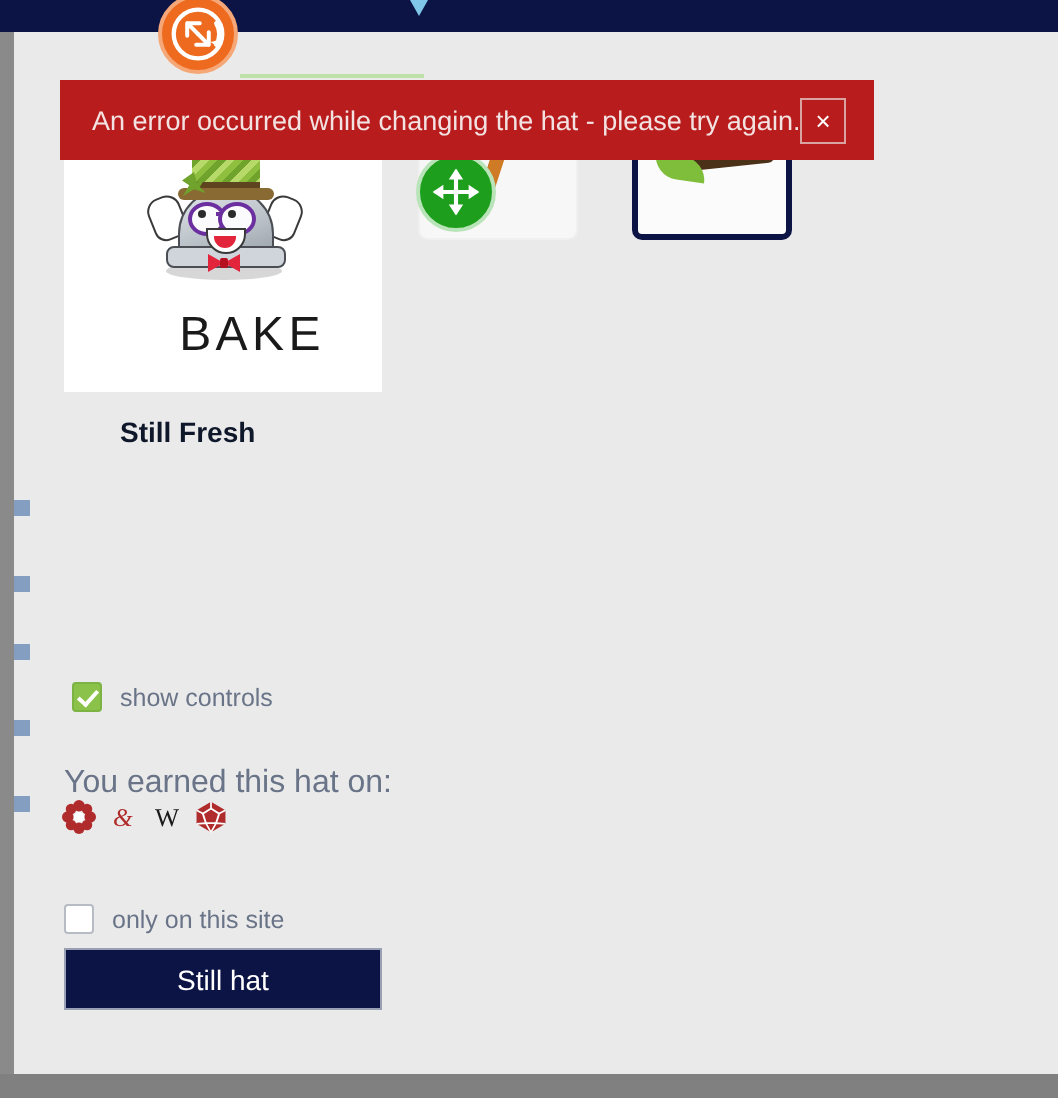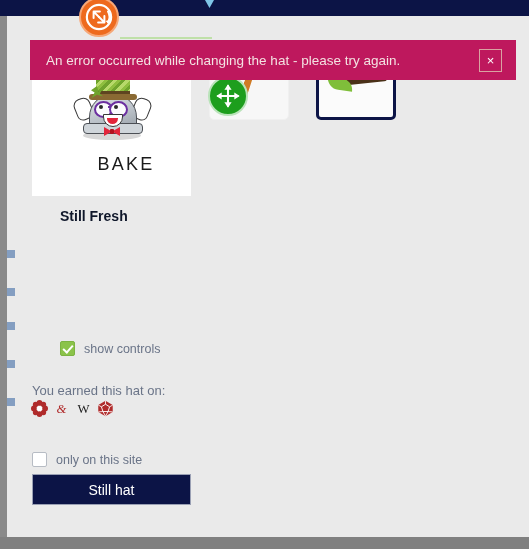--- a/index.html
+++ b/index.html
@@ -79,21 +79,21 @@
   .preview-figure {
     position: absolute;
     left: 0; top: 4px;
     width: 159px; height: 116px;
   }
   .preview-name {
     position: absolute;
     left: 0; top: 110px;
     width: 188px;
     text-align: center;
-    font-size: 18px;
+    font-size: 24px;
     letter-spacing: 2.2px;
     color: #1a1a1a;
     font-family: "Liberation Sans", sans-serif;
   }
 
   
   .mascot { position: absolute; left: 43px; top: 20px; width: 74px; height: 78px; }
   .dome {
     position: absolute; left: 14px; top: 26px;
     width: 46px; height: 33px;
@@ -223,22 +223,22 @@
   }
   .log-sprig {
     position: absolute; left: 2px; top: 0px; width: 18px; height: 8px;
     background: #5d9c26; border-radius: 8px 0 8px 0; transform: rotate(-18deg);
   }
 
   
   .error-banner {
     position: absolute;
     left: 30px; top: 40px;
-    width: 486px; height: 40px;
-    background: #be185d;
+    width: 407px; height: 40px;
+    background: #b91c1c;
     z-index: 20;
     display: flex;
     align-items: center;
   }
   .error-text {
     color: #f3e2e2;
     font-size: 13.5px;
     margin-left: 16px;
     flex: 1;
     white-space: nowrap;
@@ -270,21 +270,21 @@
     font-size: 12px; font-style: italic; color: #5a6a8c;
     line-height: 15.4px;
     z-index: 3;
   }
 
   .check-row {
     position: absolute;
     display: flex; align-items: center;
     z-index: 3;
   }
-  .check-row.controls { left: 40px; top: 341px; padding-left: 20px; }
+  .check-row.controls { left: 16px; top: 341px; padding-left: 20px; }
   .check-row.onlysite { left: 32px; top: 452px; }
   .cbox {
     width: 15px; height: 15px;
     box-sizing: border-box;
     border-radius: 2px;
     display: inline-block;
     position: relative;
   }
   .cbox.on { background: #8bc34a; border: 1px solid #7cb342; }
   .cbox.on::after {
@@ -296,21 +296,21 @@
     transform: rotate(42deg);
   }
   .cbox.off { background: #ffffff; border: 1px solid #b7bcc4; }
   .check-label {
     margin-left: 9px; font-size: 12.5px; color: #6a7governments;
     color: #6a7488;
   }
 
   .earned-label {
     position: absolute; left: 32px; top: 383px;
-    font-size: 13px; color: #6a7488; z-index: 3;
+    font-size: 16px; color: #6a7488; z-index: 3;
   }
   .site-icons {
     position: absolute; left: 31px; top: 400px;
     display: flex; align-items: center; gap: 5px; z-index: 3;
   }
   .site-icon { width: 17px; height: 17px; position: relative; }
 
   .wear-btn {
     position: absolute;
     left: 32px; top: 474px;

